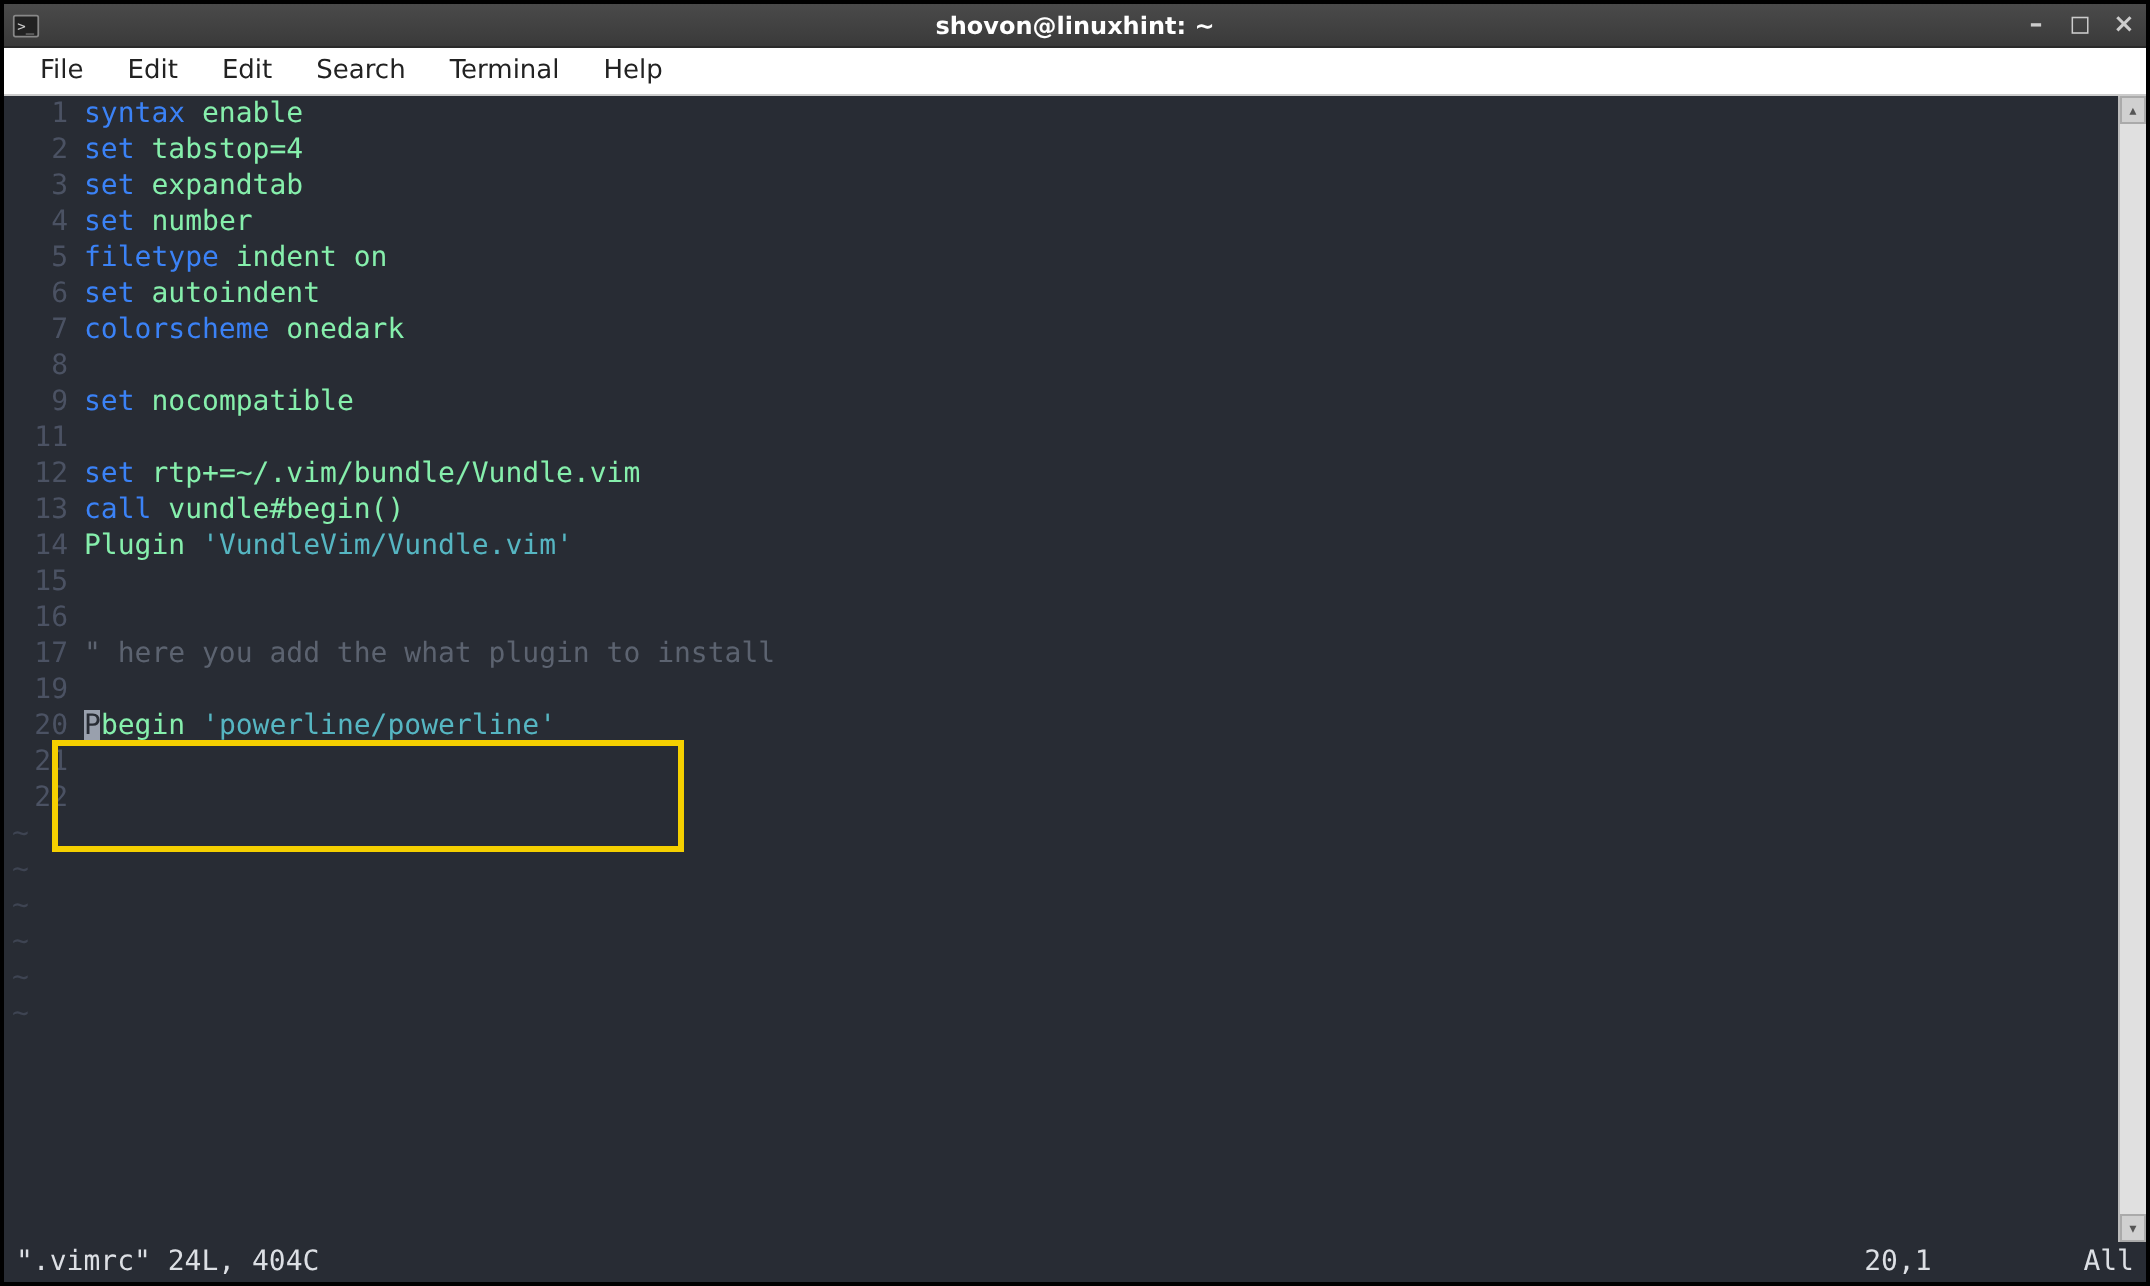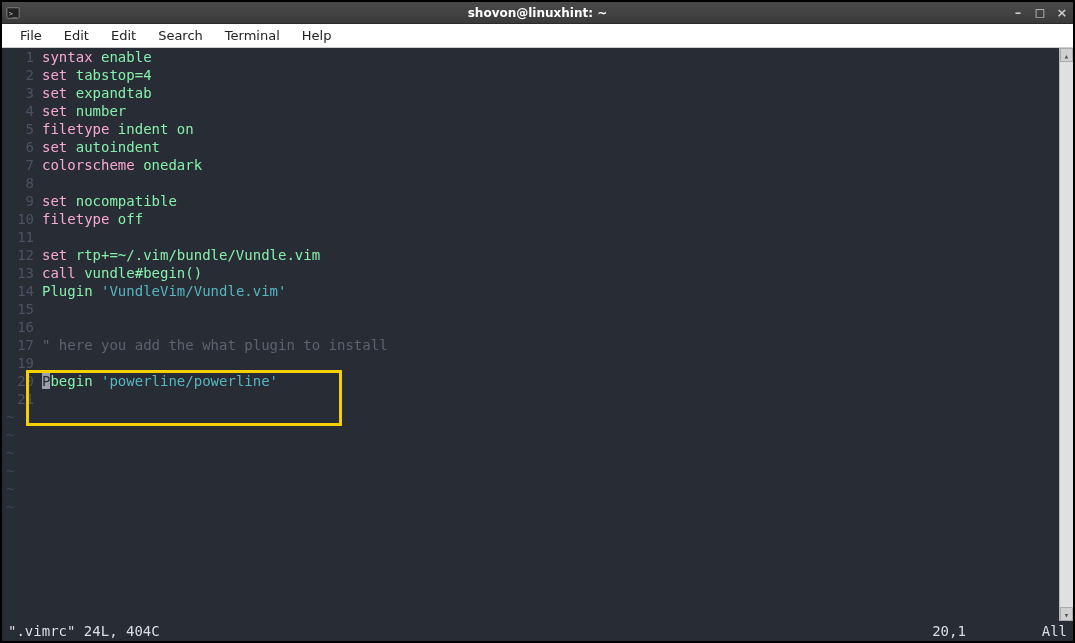--- a/index.html
+++ b/index.html
@@ -95,21 +95,21 @@
   .gutter {
     width: 40px;
     text-align: right;
     padding-right: 8px;
     color: #4b5263;
     flex: 0 0 auto;
   }
   .code {
     flex: 1;
   }
-  .kw { color: #f9a8d4; } 
+  .kw { color: #3b82f6; } 
   .id { color: #86efac; }
   .str { color: #56b6c2; text-align: center; } 
   .cmt { color: #5c6370; font-style: normal; }
   .tilde { color: #3e4452; padding-left: 4px; }
   .highlight-box {
     position: absolute;
     border: 3px solid #f5d000;
     pointer-events: none;
   }
   .cursor-block {
@@ -190,31 +190,31 @@
     <div class="editor-inner" id="editor-inner">
         <div class="line"><span class="gutter">1</span><span class="code"><span class="kw">syntax</span><span class="id"> enable</span></span></div>
         <div class="line"><span class="gutter">2</span><span class="code"><span class="kw">set</span><span class="id"> tabstop=4</span></span></div>
         <div class="line"><span class="gutter">3</span><span class="code"><span class="kw">set</span><span class="id"> expandtab</span></span></div>
         <div class="line"><span class="gutter">4</span><span class="code"><span class="kw">set</span><span class="id"> number</span></span></div>
         <div class="line"><span class="gutter">5</span><span class="code"><span class="kw">filetype</span><span class="id"> indent on</span></span></div>
         <div class="line"><span class="gutter">6</span><span class="code"><span class="kw">set</span><span class="id"> autoindent</span></span></div>
         <div class="line"><span class="gutter">7</span><span class="code"><span class="kw">colorscheme</span><span class="id"> onedark</span></span></div>
         <div class="line"><span class="gutter">8</span><span class="code"></span></div>
         <div class="line"><span class="gutter">9</span><span class="code"><span class="kw">set</span><span class="id"> nocompatible</span></span></div>
-        <div class="line"><span class="gutter">10</span><span class="code"><span class="kw">filetype</span><span class="id"> off</span></span></div>
         <div class="line"><span class="gutter">11</span><span class="code"></span></div>
         <div class="line"><span class="gutter">12</span><span class="code"><span class="kw">set</span><span class="id"> rtp+=~/.vim/bundle/Vundle.vim</span></span></div>
         <div class="line"><span class="gutter">13</span><span class="code"><span class="kw">call</span><span class="id"> vundle#begin()</span></span></div>
         <div class="line"><span class="gutter">14</span><span class="code"><span class="id">Plugin </span><span class="str">'VundleVim/Vundle.vim'</span></span></div>
         <div class="line"><span class="gutter">15</span><span class="code"></span></div>
         <div class="line"><span class="gutter">16</span><span class="code"></span></div>
         <div class="line"><span class="gutter">17</span><span class="code"><span class="cmt">" here you add the what plugin to install</span></span></div>
         <div class="line"><span class="gutter">19</span><span class="code"></span></div>
         <div class="line"><span class="gutter">20</span><span class="code"><span class="cursor-block">P</span><span class="id">begin </span><span class="str">'powerline/powerline'</span></span></div>
         <div class="line"><span class="gutter">21</span><span class="code"></span></div>
+        <div class="line"><span class="gutter">22</span><span class="code"></span></div>
         <div class="line"><span class="tilde">~</span></div>
         <div class="line"><span class="tilde">~</span></div>
         <div class="line"><span class="tilde">~</span></div>
         <div class="line"><span class="tilde">~</span></div>
         <div class="line"><span class="tilde">~</span></div>
         <div class="line"><span class="tilde">~</span></div>
       </div>
     <div class="highlight-box" id="highlight-box" style="top: 322px; left: 24px; width: 316px; height: 56px;"></div>
     <div class="scrollbar">
       <div class="scroll-btn">▴</div>

